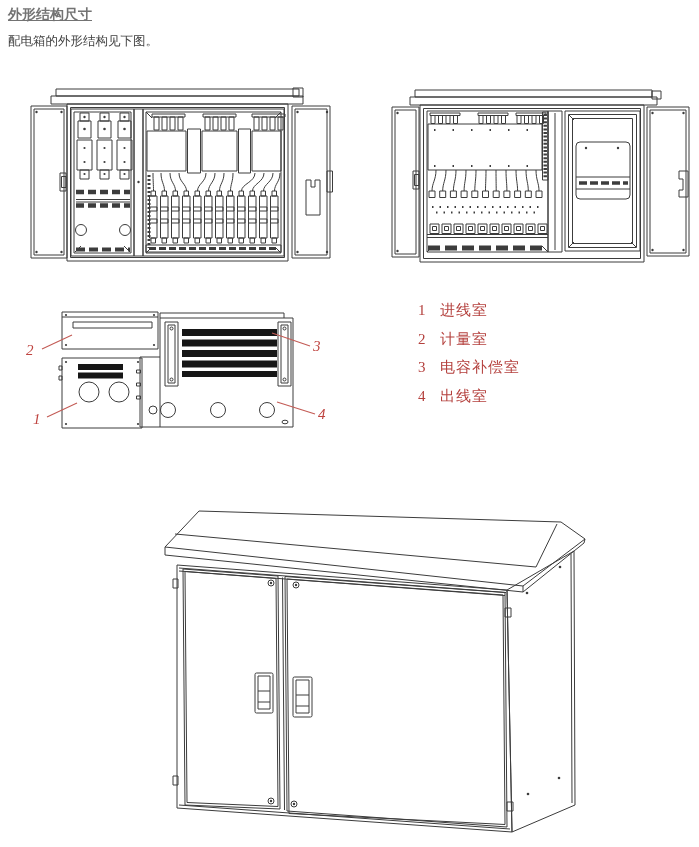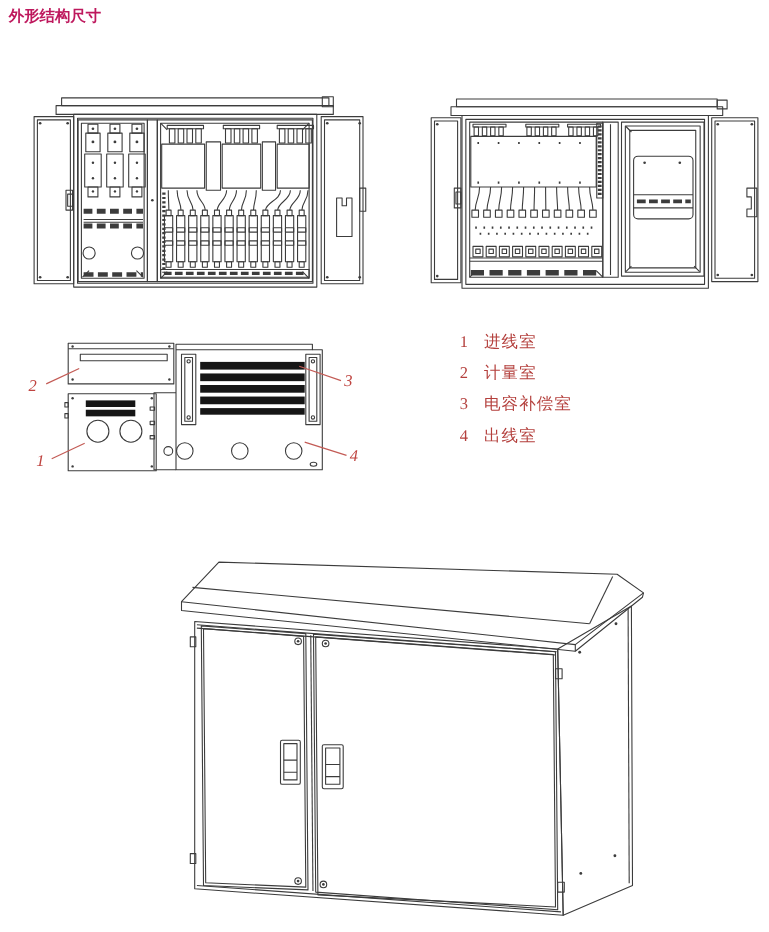--- a/index.html
+++ b/index.html
@@ -1,18 +1,18 @@
 <!DOCTYPE html>
 <html><head>
 <meta charset="utf-8">
 <style>
   html,body{margin:0;padding:0;background:#ffffff;}
   #page{position:relative;width:699px;height:847px;background:#ffffff;overflow:hidden;
         font-family:"Liberation Sans",sans-serif;}
-  .heading{position:absolute;left:8px;top:6px;font-size:14px;font-weight:700;color:#be185d;}
+  .heading{position:absolute;left:8px;top:6px;font-size:14px;font-weight:700;color:#737373;text-decoration:underline;}
   .intro{position:absolute;left:8px;top:33px;font-size:12.5px;color:#3f3f3f;}
   .fig{position:absolute;}
   #fig-front{left:25px;top:85px;}
   #fig-rear{left:390px;top:85px;}
   #fig-plan{left:20px;top:300px;}
   #fig-iso{left:145px;top:495px;}
   #legend{position:absolute;left:418px;top:301px;color:#b4403d;}
   .legend-item{display:flex;align-items:baseline;height:28.5px;font-size:15px;}
   .legend-num{width:22px;font-family:"Liberation Serif",serif;font-size:15px;}
   .legend-label{letter-spacing:1px;text-align:center;}
@@ -22,20 +22,21 @@
   .blk{fill:#161616;stroke:none;}
   .co-t{fill:#bf4440;font-family:"Liberation Serif",serif;font-style:italic;font-size:15px;}
   .co-l{stroke:#c35b55;stroke-width:1.1;fill:none;}
 </style>
 </head>
 <body>
 
 <div id="page">
 
   <div class="heading">外形结构尺寸</div>
+  <div class="intro">配电箱的外形结构见下图。</div>
 
   <svg id="fig-front" class="fig" width="325" height="190" viewBox="0 0 325 190">
     <defs>
       <g id="f1u" class="ln">
         <rect x="4" y="0" width="9" height="8"></rect>
         <rect x="2" y="8" width="13" height="17"></rect>
         <rect x="1" y="27" width="15" height="30"></rect>
         <rect x="4" y="57" width="9" height="9"></rect>
         <g class="fl">
             <circle cx="8.5" cy="4" r="1.2"></circle>

